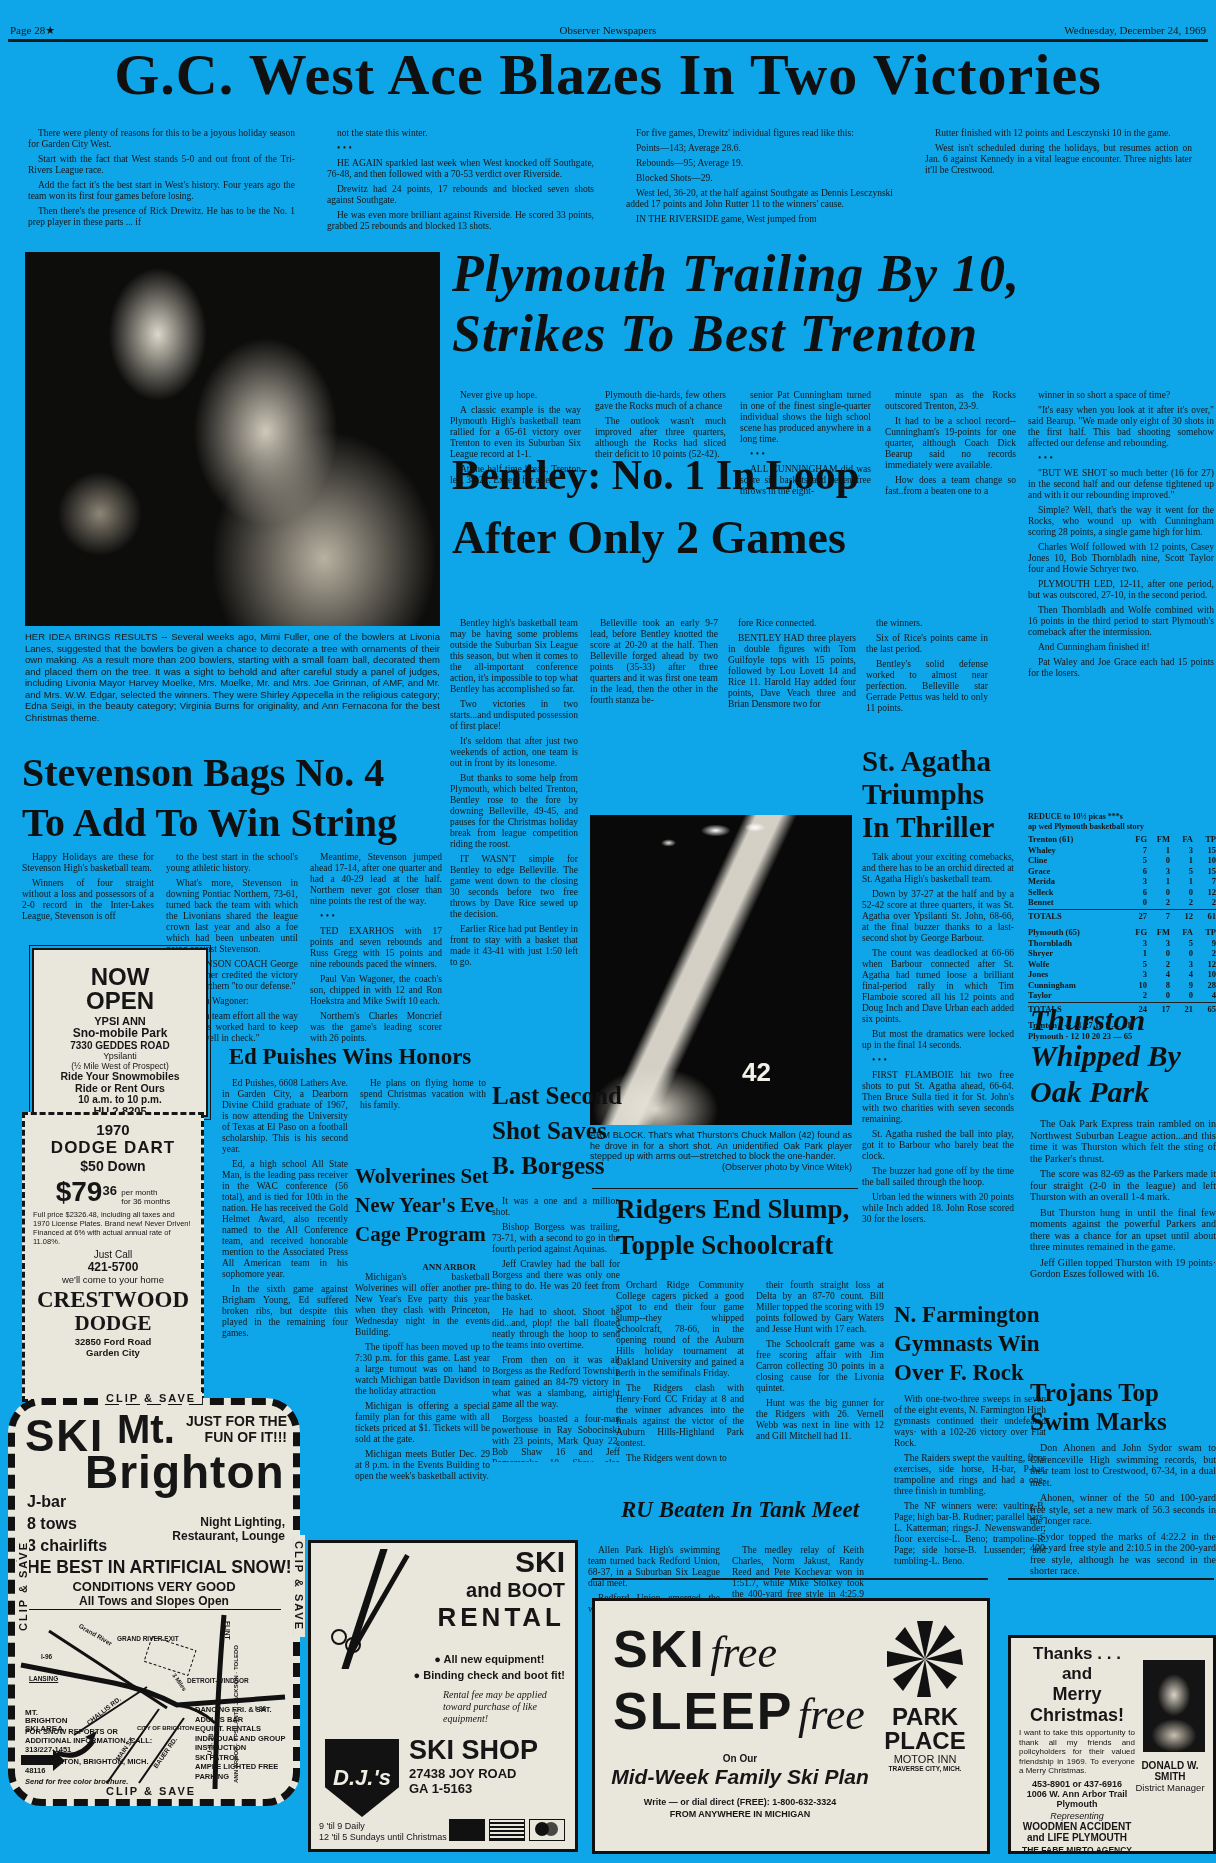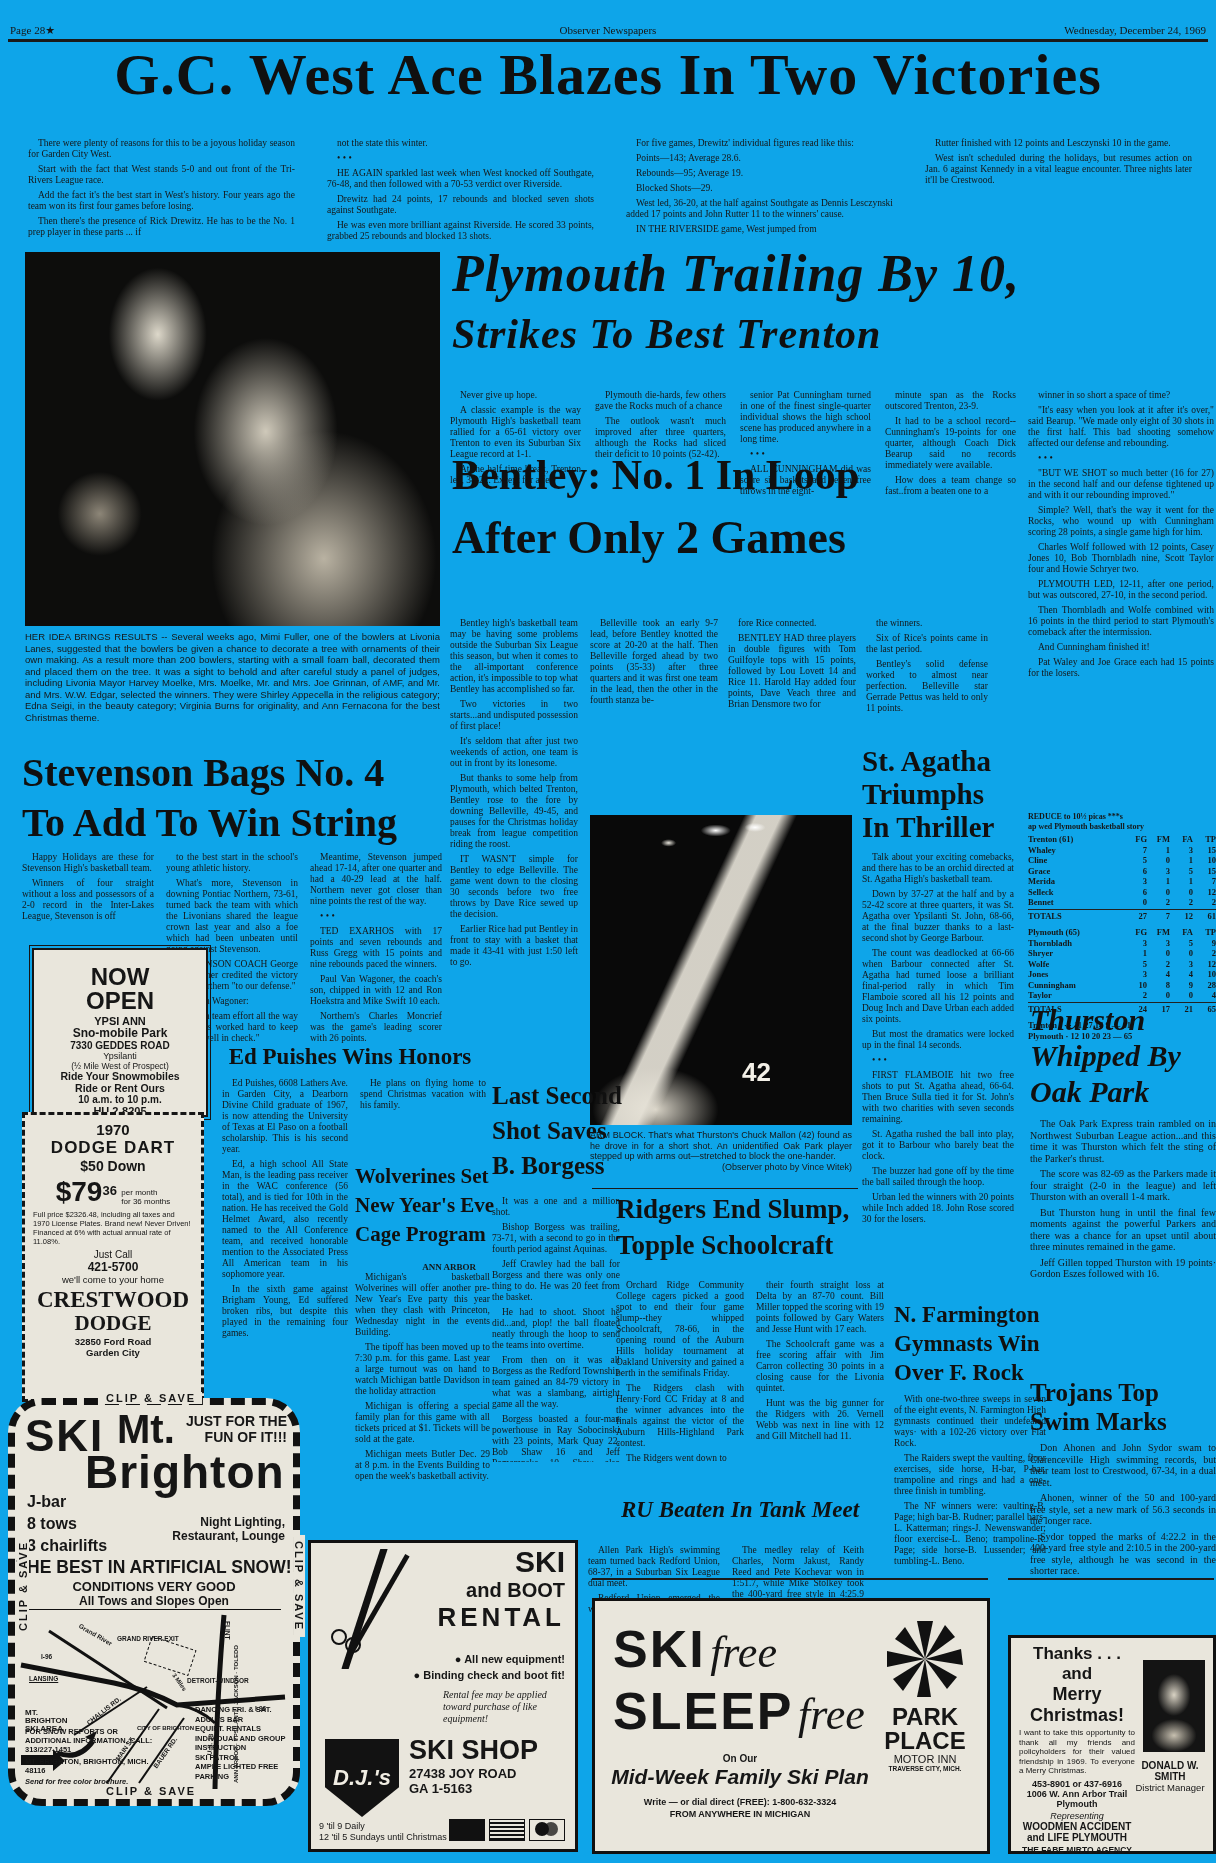--- a/index.html
+++ b/index.html
@@ -57,21 +57,21 @@
 
 <div id="page">
 
   <div class="a" style="left:10px;top:24px;font-size:11px">Page 28★</div>
   <div class="a" style="left:0;top:24px;width:1216px;text-align:center;font-size:11px">Observer Newspapers</div>
   <div class="a" style="right:10px;top:24px;font-size:11px">Wednesday, December 24, 1969</div>
   <div class="a rule" style="left:8px;top:39px;width:1200px;height:3px"></div>
 
   <div class="a hl" style="left:0;top:44px;width:1216px;text-align:center;font-size:58px;line-height:62px;letter-spacing:1px">G.C. West Ace Blazes In Two Victories</div>
 
-  <div class="a cols" style="left:28px;top:138px;width:1164px;height:128px;gap:32px">
+  <div class="a cols" style="left:28px;top:128px;width:1164px;height:128px;gap:32px">
     <div class="body" style="width:275px">
         <p>There were plenty of reasons for this to be a joyous holiday season for Garden City West.</p>
         <p>Start with the fact that West stands 5-0 and out front of the Tri-Rivers League race.</p>
         <p>Add the fact it's the best start in West's history. Four years ago the team won its first four games before losing.</p>
         <p>Then there's the presence of Rick Drewitz. He has to be the No. 1 prep player in these parts ... if</p>
       </div>
     <div class="body" style="width:275px">
         <p>not the state   this winter.</p>
         <p>•   •   •</p>
         <p>HE AGAIN sparkled last week when West knocked off Southgate, 76-48, and then followed with a 70-53 verdict over Riverside.</p>
@@ -89,21 +89,21 @@
     <div class="body" style="width:275px">
         <p>Rutter finished with 12 points and Lesczynski 10 in the game.</p>
         <p>West isn't scheduled during the holidays, but resumes action on Jan. 6 against Kennedy in a vital league encounter. Three nights later it'll be Crestwood.</p>
       </div>
   </div>
 
   <div class="a ph1" style="left:25px;top:252px;width:415px;height:374px"></div>
   <div class="a cap" style="left:25px;top:631px;width:415px;height:92px;overflow:hidden">HER IDEA BRINGS RESULTS -- Several weeks ago, Mimi Fuller, one of the bowlers at Livonia Lanes, suggested that the bowlers be given a chance to decorate a tree with ornaments of their own making. As a result more than 200 bowlers, starting with a small foam ball, decorated them and placed them on the tree. It was a sight to behold and after careful study a panel of judges, including Livonia Mayor Harvey Moelke, Mrs. Moelke, Mr. and Mrs. Joe Grinnan, of AMF, and Mr. and Mrs. W.W. Edgar, selected the winners. They were Shirley Appecella in the religious category; Edna Seigi, in the beauty category; Virginia Burns for originality, and Ann Fernacona for the best Christmas theme.</div>
 
   <div class="a hl ital" style="left:452px;top:246px;font-size:52px;line-height:56px;letter-spacing:1px">Plymouth Trailing By 10,</div>
-  <div class="a hl ital" style="left:452px;top:306px;font-size:42px;line-height:56px;letter-spacing:1px">Strikes To Best Trenton</div>
+  <div class="a hl ital" style="left:452px;top:306px;font-size:52px;line-height:56px;letter-spacing:1px">Strikes To Best Trenton</div>
   <div class="a cols" style="left:450px;top:390px;width:566px;height:178px;gap:14px">
     <div class="body" style="width:131px">
         <p>Never give up hope.</p>
         <p>A classic example is the way Plymouth High's basketball team rallied for a 65-61 victory over Trenton to even its Suburban Six League record at 1-1.</p>
         <p>At the half time break, Trenton led, 38-22. Except for a few</p>
       </div>
     <div class="body" style="width:131px">
         <p>Plymouth die-hards, few others gave the Rocks much of a chance</p>
         <p>The outlook wasn't much improved after three quarters, although the Rocks had sliced their deficit to 10 points (52-42).</p>
       </div>
@@ -538,21 +538,21 @@
       <rect x="44" y="-6" width="7" height="130" fill="#111" transform="rotate(18 48 60)"></rect>
       <rect x="58" y="-2" width="5" height="120" fill="#111" transform="rotate(30 60 58)"></rect>
       <circle cx="22" cy="88" r="7" fill="none" stroke="#111" stroke-width="2"></circle>
       <circle cx="36" cy="96" r="7" fill="none" stroke="#111" stroke-width="2"></circle>
     </svg>
     <div style="position:absolute;right:10px;top:2px;text-align:right;font-weight:bold">
       <div style="font-size:30px">SKI</div>
       <div style="font-size:20px">and BOOT</div>
       <div style="font-size:26px;letter-spacing:4px">RENTAL</div>
     </div>
-    <div style="position:absolute;right:10px;top:108px;text-align:right;font-weight:bold;font-size:11px;line-height:16px">
+    <div style="position:absolute;right:10px;top:108px;text-align:center;font-weight:bold;font-size:11px;line-height:16px">
       <div>● All new equipment!</div>
       <div>● Binding check and boot fit!</div>
     </div>
     <div style="position:absolute;right:12px;top:146px;width:120px;font-style:italic;font-size:10px;line-height:12px;font-family:'Liberation Serif',serif">Rental fee may be applied toward purchase of like equipment!</div>
     <div class="shield" style="position:absolute;left:14px;top:196px">
         <span>D.J.'s</span>
       </div>
     <div style="position:absolute;left:98px;top:192px;text-align:left">
       <div style="font-size:27px;font-weight:bold">SKI SHOP</div>
       <div style="font-size:13px;font-weight:bold">27438 JOY ROAD</div>

